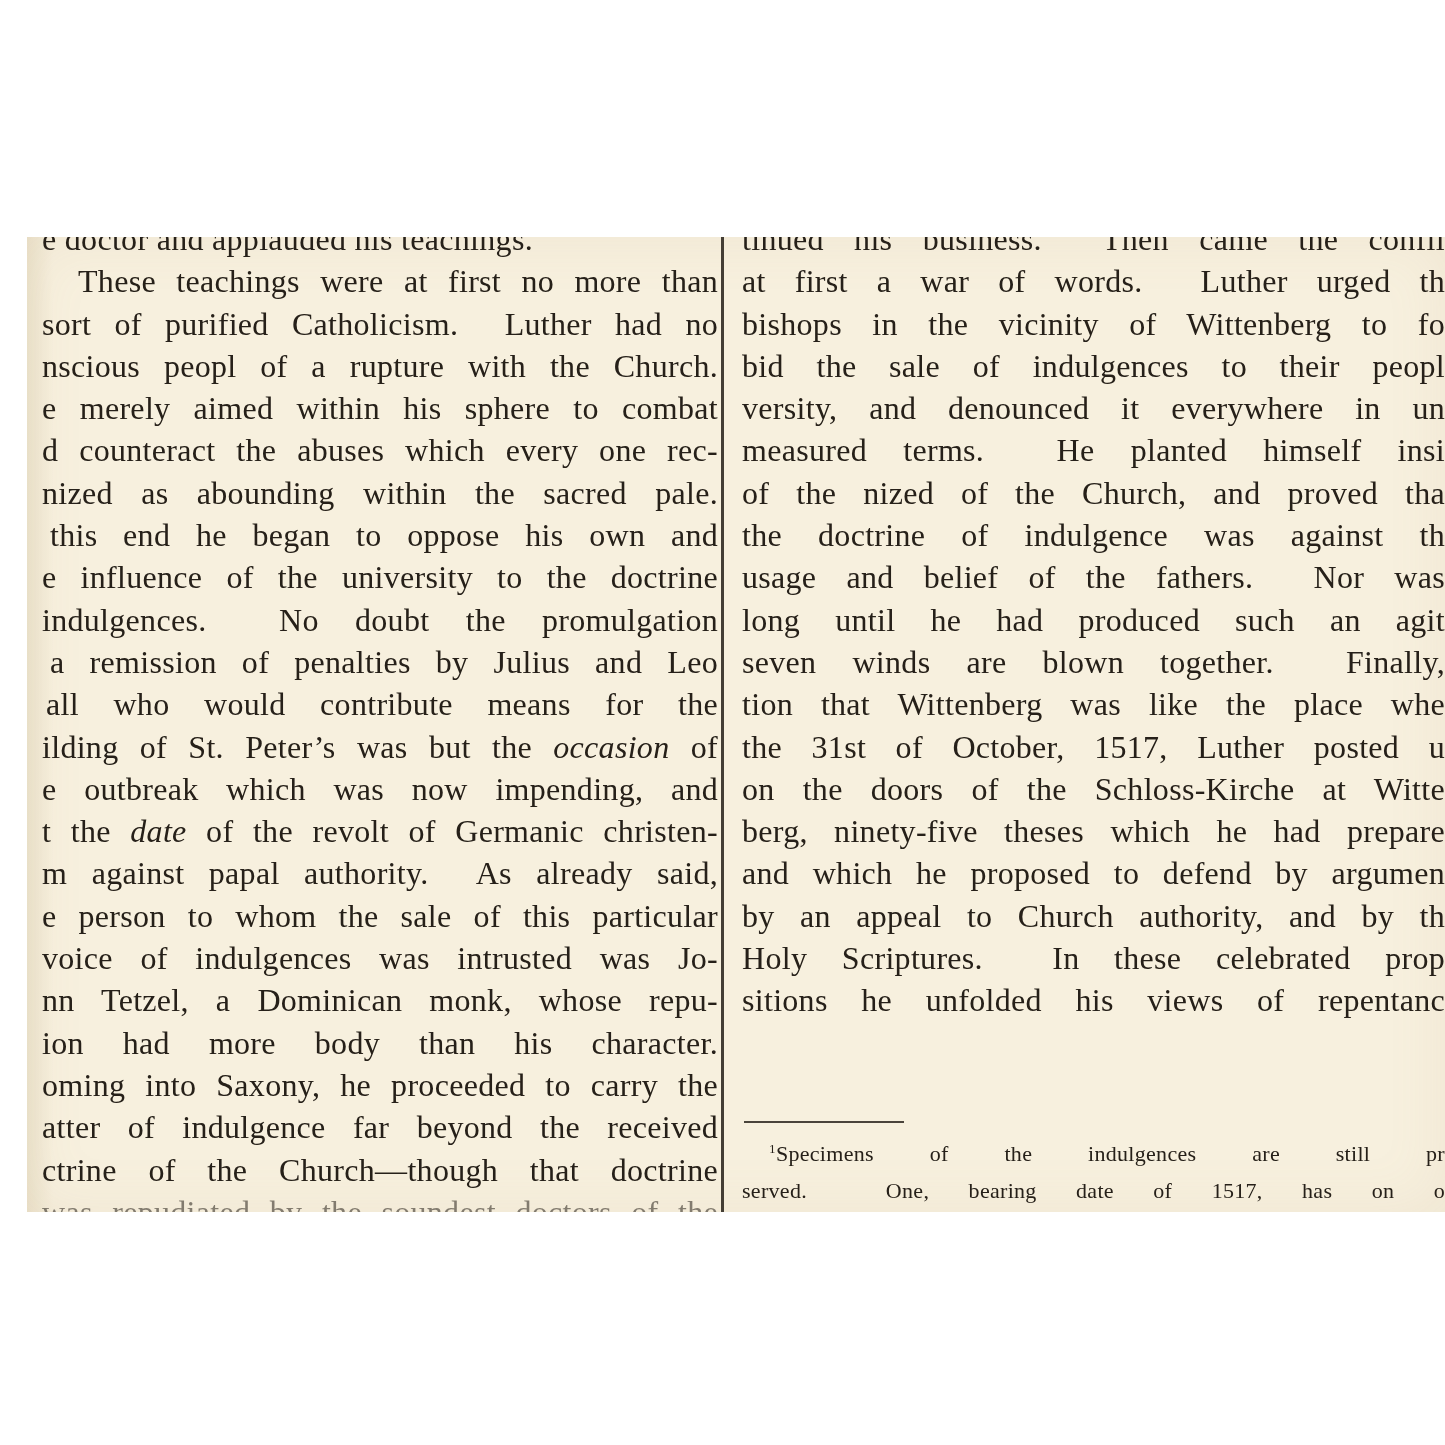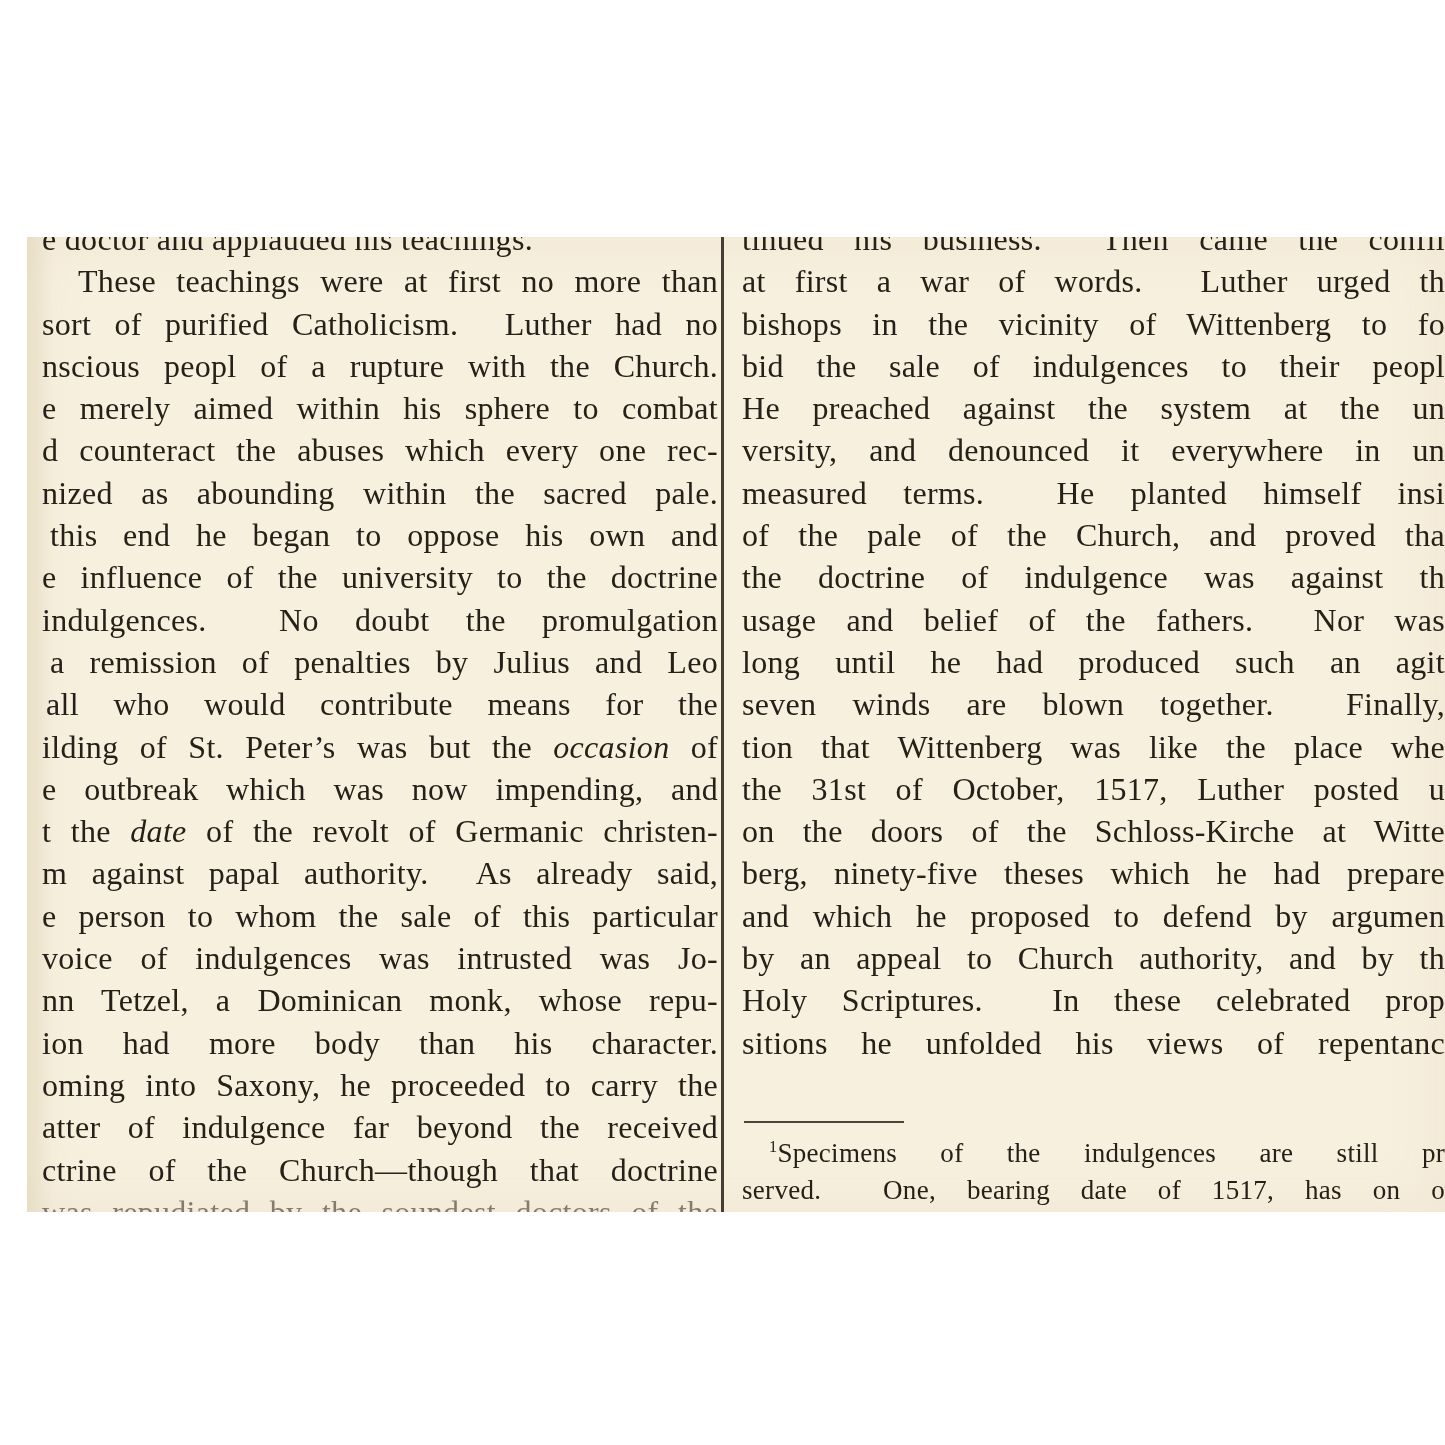--- a/index.html
+++ b/index.html
@@ -26,21 +26,21 @@
   .it{font-style:italic;}
   .sup{vertical-align:super;font-size:0.6em;line-height:0;}
   .partial{opacity:0.55;}
   .divider{
     position:absolute;left:694px;top:0;bottom:0;width:3px;background:#443e35;
   }
   .fnrule{
     position:absolute;left:2px;top:903px;width:160px;height:2px;background:#4a443b;
   }
   .footnote{position:absolute;left:0;top:917px;width:703px;}
-  .footnote .tline{font-size:27px;line-height:37px;}
+  .footnote .tline{font-size:22px;line-height:37px;}
 </style>
 </head>
 <body>
 
 <div class="canvas">
   <div class="paper">
     <div class="col col-left" id="col-left">
         <div class="tline"><span>e doctor and applauded his teachings.</span></div>
         <div class="tline just" style="padding-left: 36px;"><span>These teachings were at first no more than</span></div>
         <div class="tline just"><span>sort of purified Catholicism.&nbsp; Luther had no</span></div>
@@ -70,24 +70,23 @@
     <div class="col col-right" id="col-right">
       <div class="fnrule"></div>
       <div class="footnote" id="footnote">
           <div class="tline just" style="padding-left: 27px;"><span class="sup">1</span><span>Specimens of the indulgences are still pr</span></div>
           <div class="tline just"><span>served.&nbsp; One, bearing date of 1517, has on o</span></div>
         </div>
     <div class="tline just"><span>tinued his business.&nbsp; Then came the confli</span></div>
         <div class="tline just"><span>at first a war of words.&nbsp; Luther urged th</span></div>
         <div class="tline just"><span>bishops in the vicinity of Wittenberg to fo</span></div>
         <div class="tline just"><span>bid the sale of indulgences to their peopl</span></div>
-        <div class="tline just"><span>He preached against the system at the un</span></div>
         <div class="tline just"><span>versity, and denounced it everywhere in un</span></div>
         <div class="tline just"><span>measured terms.&nbsp; He planted himself insi</span></div>
-        <div class="tline just"><span>of the pale of the Church, and proved tha</span></div>
+        <div class="tline just"><span>of the nized of the Church, and proved tha</span></div>
         <div class="tline just"><span>the doctrine of indulgence was against th</span></div>
         <div class="tline just"><span>usage and belief of the fathers.&nbsp; Nor was</span></div>
         <div class="tline just"><span>long until he had produced such an agit</span></div>
         <div class="tline just"><span>seven winds are blown together.&nbsp; Finally,</span></div>
         <div class="tline just"><span>tion that Wittenberg was like the place whe</span></div>
         <div class="tline just"><span>the 31st of October, 1517, Luther posted u</span></div>
         <div class="tline just"><span>on the doors of the Schloss-Kirche at Witte</span></div>
         <div class="tline just"><span>berg, ninety-five theses which he had prepare</span></div>
         <div class="tline just"><span>and which he proposed to defend by argumen</span></div>
         <div class="tline just"><span>by an appeal to Church authority, and by th</span></div>

